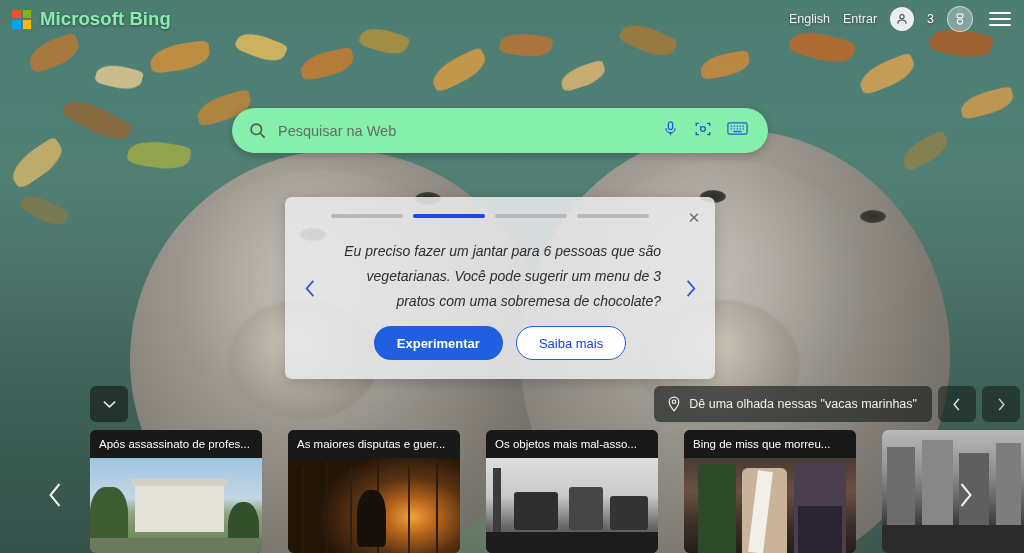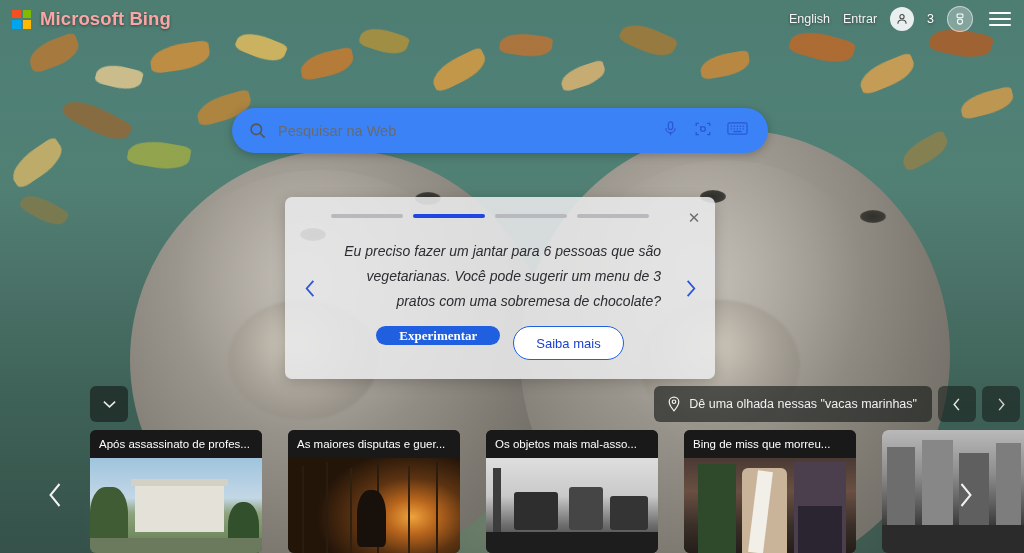--- a/index.html
+++ b/index.html
@@ -45,21 +45,21 @@
 
   
   .header {
     position:absolute; top:0; left:0; right:0; height:38px;
     display:flex; align-items:center; z-index:30;
     text-shadow:0 1px 3px rgba(0,0,0,.45);
   }
   .logo-wrap { display:flex; align-items:center; gap:9px; margin-left:12px; }
   .ms-squares { width:19px; height:19px; display:grid; grid-template-columns:1fr 1fr; grid-template-rows:1fr 1fr; gap:2px; }
   .ms-squares i { display:block; }
-  .brand { color:#fca5a5; font-size:18.5px; font-weight:600; letter-spacing:.1px; }
+  .brand { color:#86efac; font-size:18.5px; font-weight:600; letter-spacing:.1px; }
 
   .nav { display:flex; align-items:center; gap:30px; margin-left:62px; }
   .nav a {
     color:#f2f2f2; font-size:13.5px; text-decoration:none; white-space:nowrap;
   }
   .nav .dots { color:#f2f2f2; font-size:17px; letter-spacing:2px; line-height:8px; }
 
   .hright { margin-left:auto; display:flex; align-items:center; gap:13px; margin-right:13px; }
   .hright .txt { color:#f4f4f4; font-size:12.5px; white-space:nowrap; }
   .avatar {
@@ -71,21 +71,21 @@
     width:26px; height:26px; border-radius:50%;
     background:rgba(255,255,255,.30); border:1px solid rgba(255,255,255,.55);
     display:flex; align-items:center; justify-content:center;
   }
   .burger { width:22px; display:flex; flex-direction:column; gap:4px; cursor:pointer; margin-left:3px; }
   .burger i { height:2px; background:#fff; border-radius:1px; display:block; }
 
   
   .searchbox {
     position:absolute; left:232px; top:108px; width:536px; height:45px;
-    background:#3b82f6; border-radius:24px; display:flex; align-items:center;
+    background:#86efac; border-radius:24px; display:flex; align-items:center;
     box-shadow:0 2px 10px rgba(0,0,0,.25); z-index:25;
   }
   .searchbox .mag { margin-left:16px; display:flex; }
   .searchbox input {
     flex:1; border:0; outline:0; font-size:14.5px; color:#333;
     margin-left:11px; background:transparent; font-family:"Liberation Sans", sans-serif;
   }
   .searchbox input::placeholder { color:#6a6a6a; }
   .sicons { display:flex; align-items:center; gap:15px; margin-right:20px; }
 
@@ -112,22 +112,22 @@
     position:absolute; top:50%; transform:translateY(-50%);
     width:26px; height:26px; display:flex; align-items:center; justify-content:center; cursor:pointer;
   }
   .card-arrow.l { left:12px; } .card-arrow.r { right:12px; }
   .card-btns {
     position:absolute; left:0; right:0; bottom:19px;
     display:flex; justify-content:center; gap:13px;
   }
   .btn-primary {
     background:#1f5fe0; color:#fff; border:0; border-radius:19px;
-    padding:0 23px; height:19px; font-size:13px; font-weight:600; cursor:pointer;
-    font-family:Liberation Serif, serif;
+    padding:0 23px; height:34px; font-size:13px; font-weight:600; cursor:pointer;
+    font-family:Liberation Sans, sans-serif;
   }
   .btn-outline {
     background:#fff; color:#1a3fd0; border:1.3px solid #1f5fe0; border-radius:19px;
     padding:0 22px; height:34px; font-size:13px; font-weight:400; cursor:pointer;
     font-family:"Liberation Sans", sans-serif;
   }
 
   
   .attr-row { position:absolute; left:0; right:0; top:386px; height:36px; z-index:22; }
   .chev-box {

